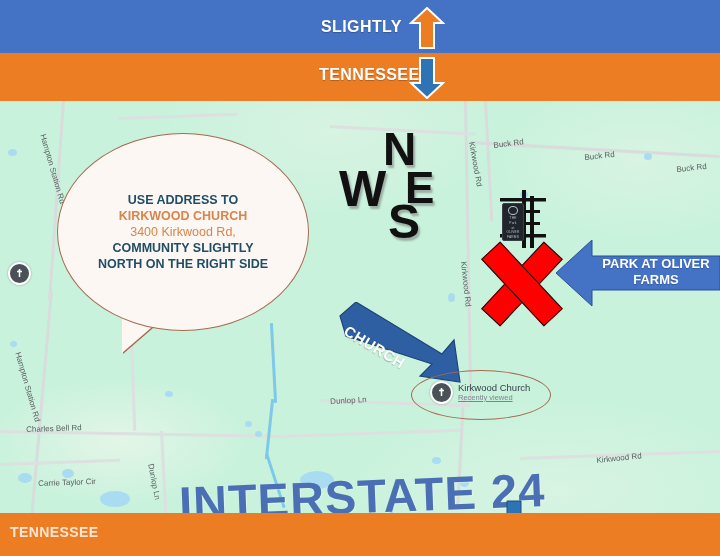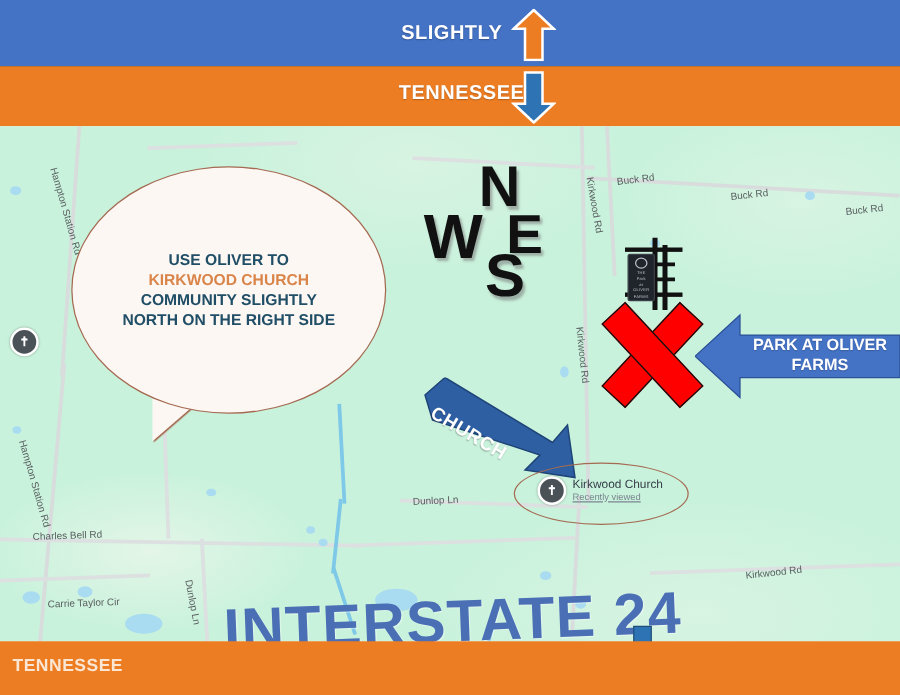--- a/index.html
+++ b/index.html
@@ -114,21 +114,21 @@
   #red-x{position:absolute;left:481px;top:243px;width:82px;height:80px;}
   #red-x .bar{
     position:absolute;left:28px;top:-5px;width:24px;height:90px;
     background:#FF0000;border:1px solid #111;
   }
   #red-x .b1{transform:rotate(43deg);}
   #red-x .b2{transform:rotate(-43deg);}
 
   
   #park-banner{
-    position:absolute;left:556px;top:250px;width:164px;height:70px;
+    position:absolute;left:556px;top:238px;width:164px;height:70px;
   }
   #park-banner .txt{
     position:absolute;left:36px;top:18px;width:128px;
     color:#ffffff;font-size:13px;font-weight:bold;text-align:center;
     line-height:1.25;text-shadow:0 1px 1px rgba(0,0,0,.2);
   }
 
   
   #church-arrow{position:absolute;left:338px;top:302px;width:132px;height:84px;}
   #church-arrow .txt{
@@ -241,22 +241,23 @@
       <svg width="11" height="11" viewBox="0 0 11 11">
         <path d="M5.5 1 L5.5 9 M3 3.6 L8 3.6" stroke="#ffffff" stroke-width="1.5" fill="none"></path>
         <circle cx="5.5" cy="3.2" r="1.2" fill="#ffffff"></circle>
       </svg>
     </div>
     <div class="road-label" style="left:-4px;top:164px;font-size:8px;">h</div>
   </div>
 
   <div id="callout-tail"></div>
   <div id="callout">
-    <div class="ln blue">USE OLIVER TO</div>
+    <div class="ln blue">USE ADDRESS TO</div>
     <div class="ln orange">KIRKWOOD CHURCH</div>
+    <div class="ln addr">3400 Kirkwood Rd,</div>
     <div class="ln blue">COMMUNITY SLIGHTLY</div>
     <div class="ln blue">NORTH ON THE RIGHT SIDE</div>
   </div>
 
   <div class="compass" id="compass-n">N</div>
   <div class="compass" id="compass-w">W</div>
   <div class="compass" id="compass-e">E</div>
   <div class="compass" id="compass-s">S</div>
 
   <div id="signal">

